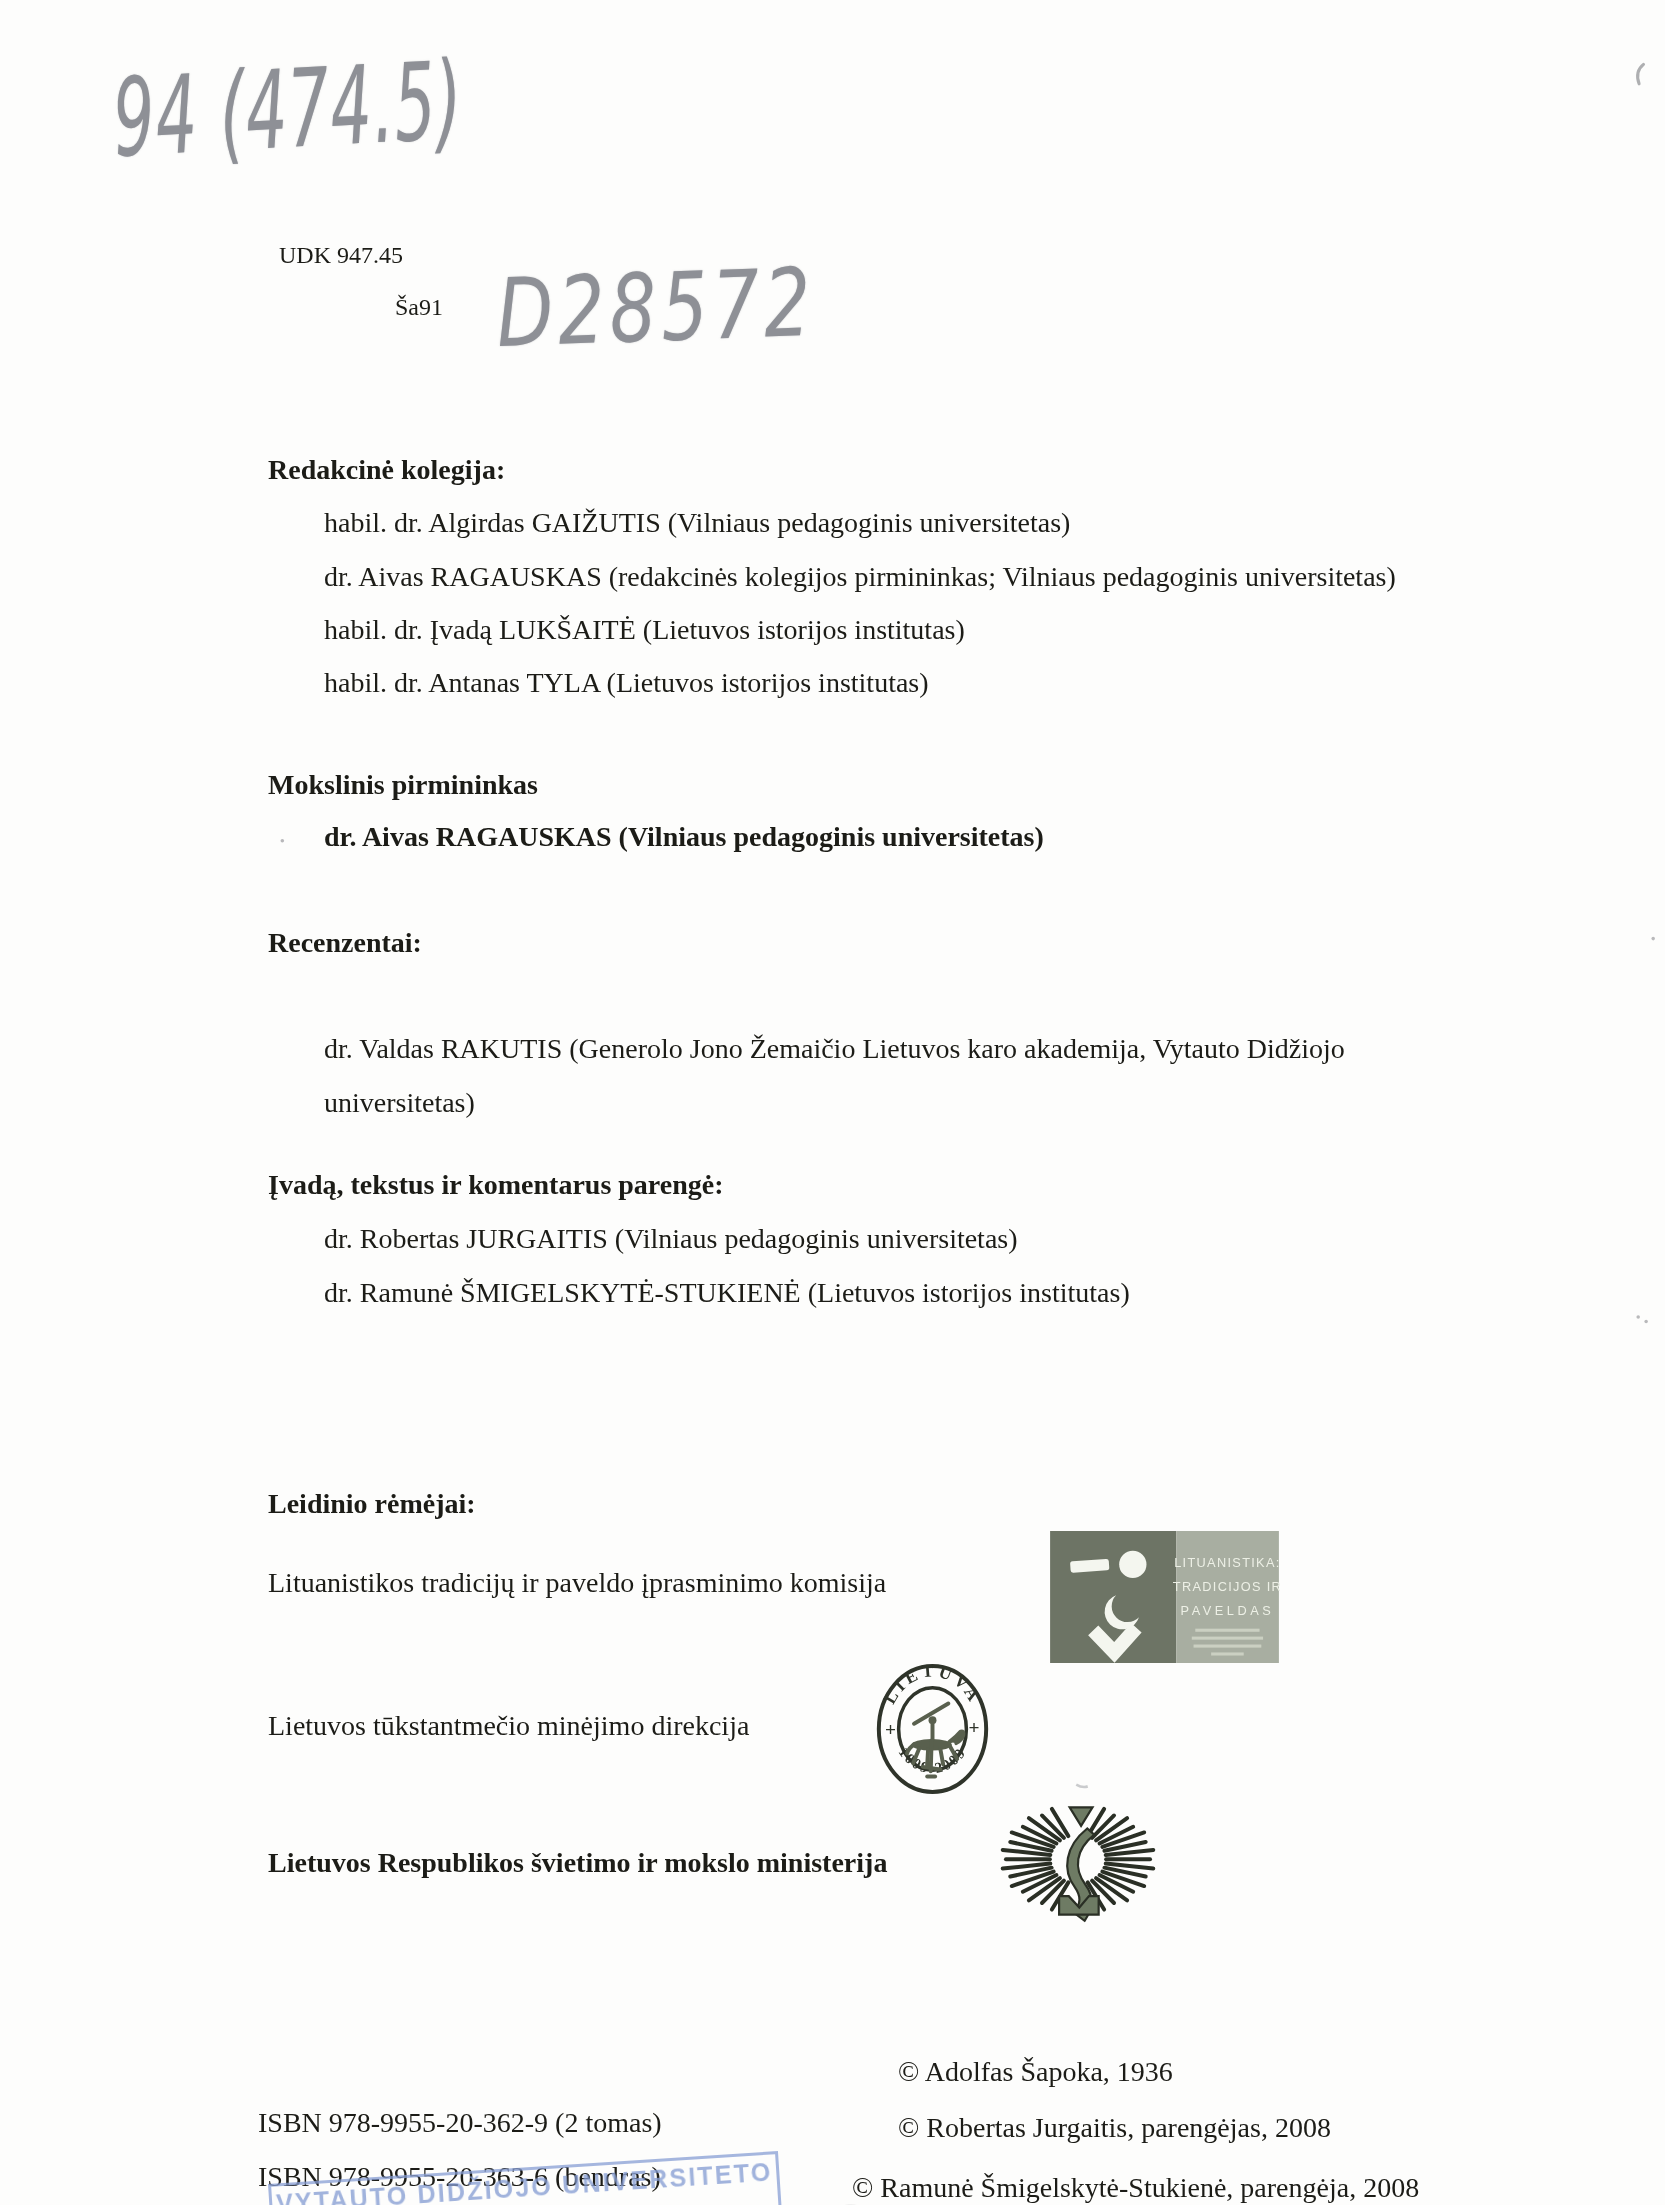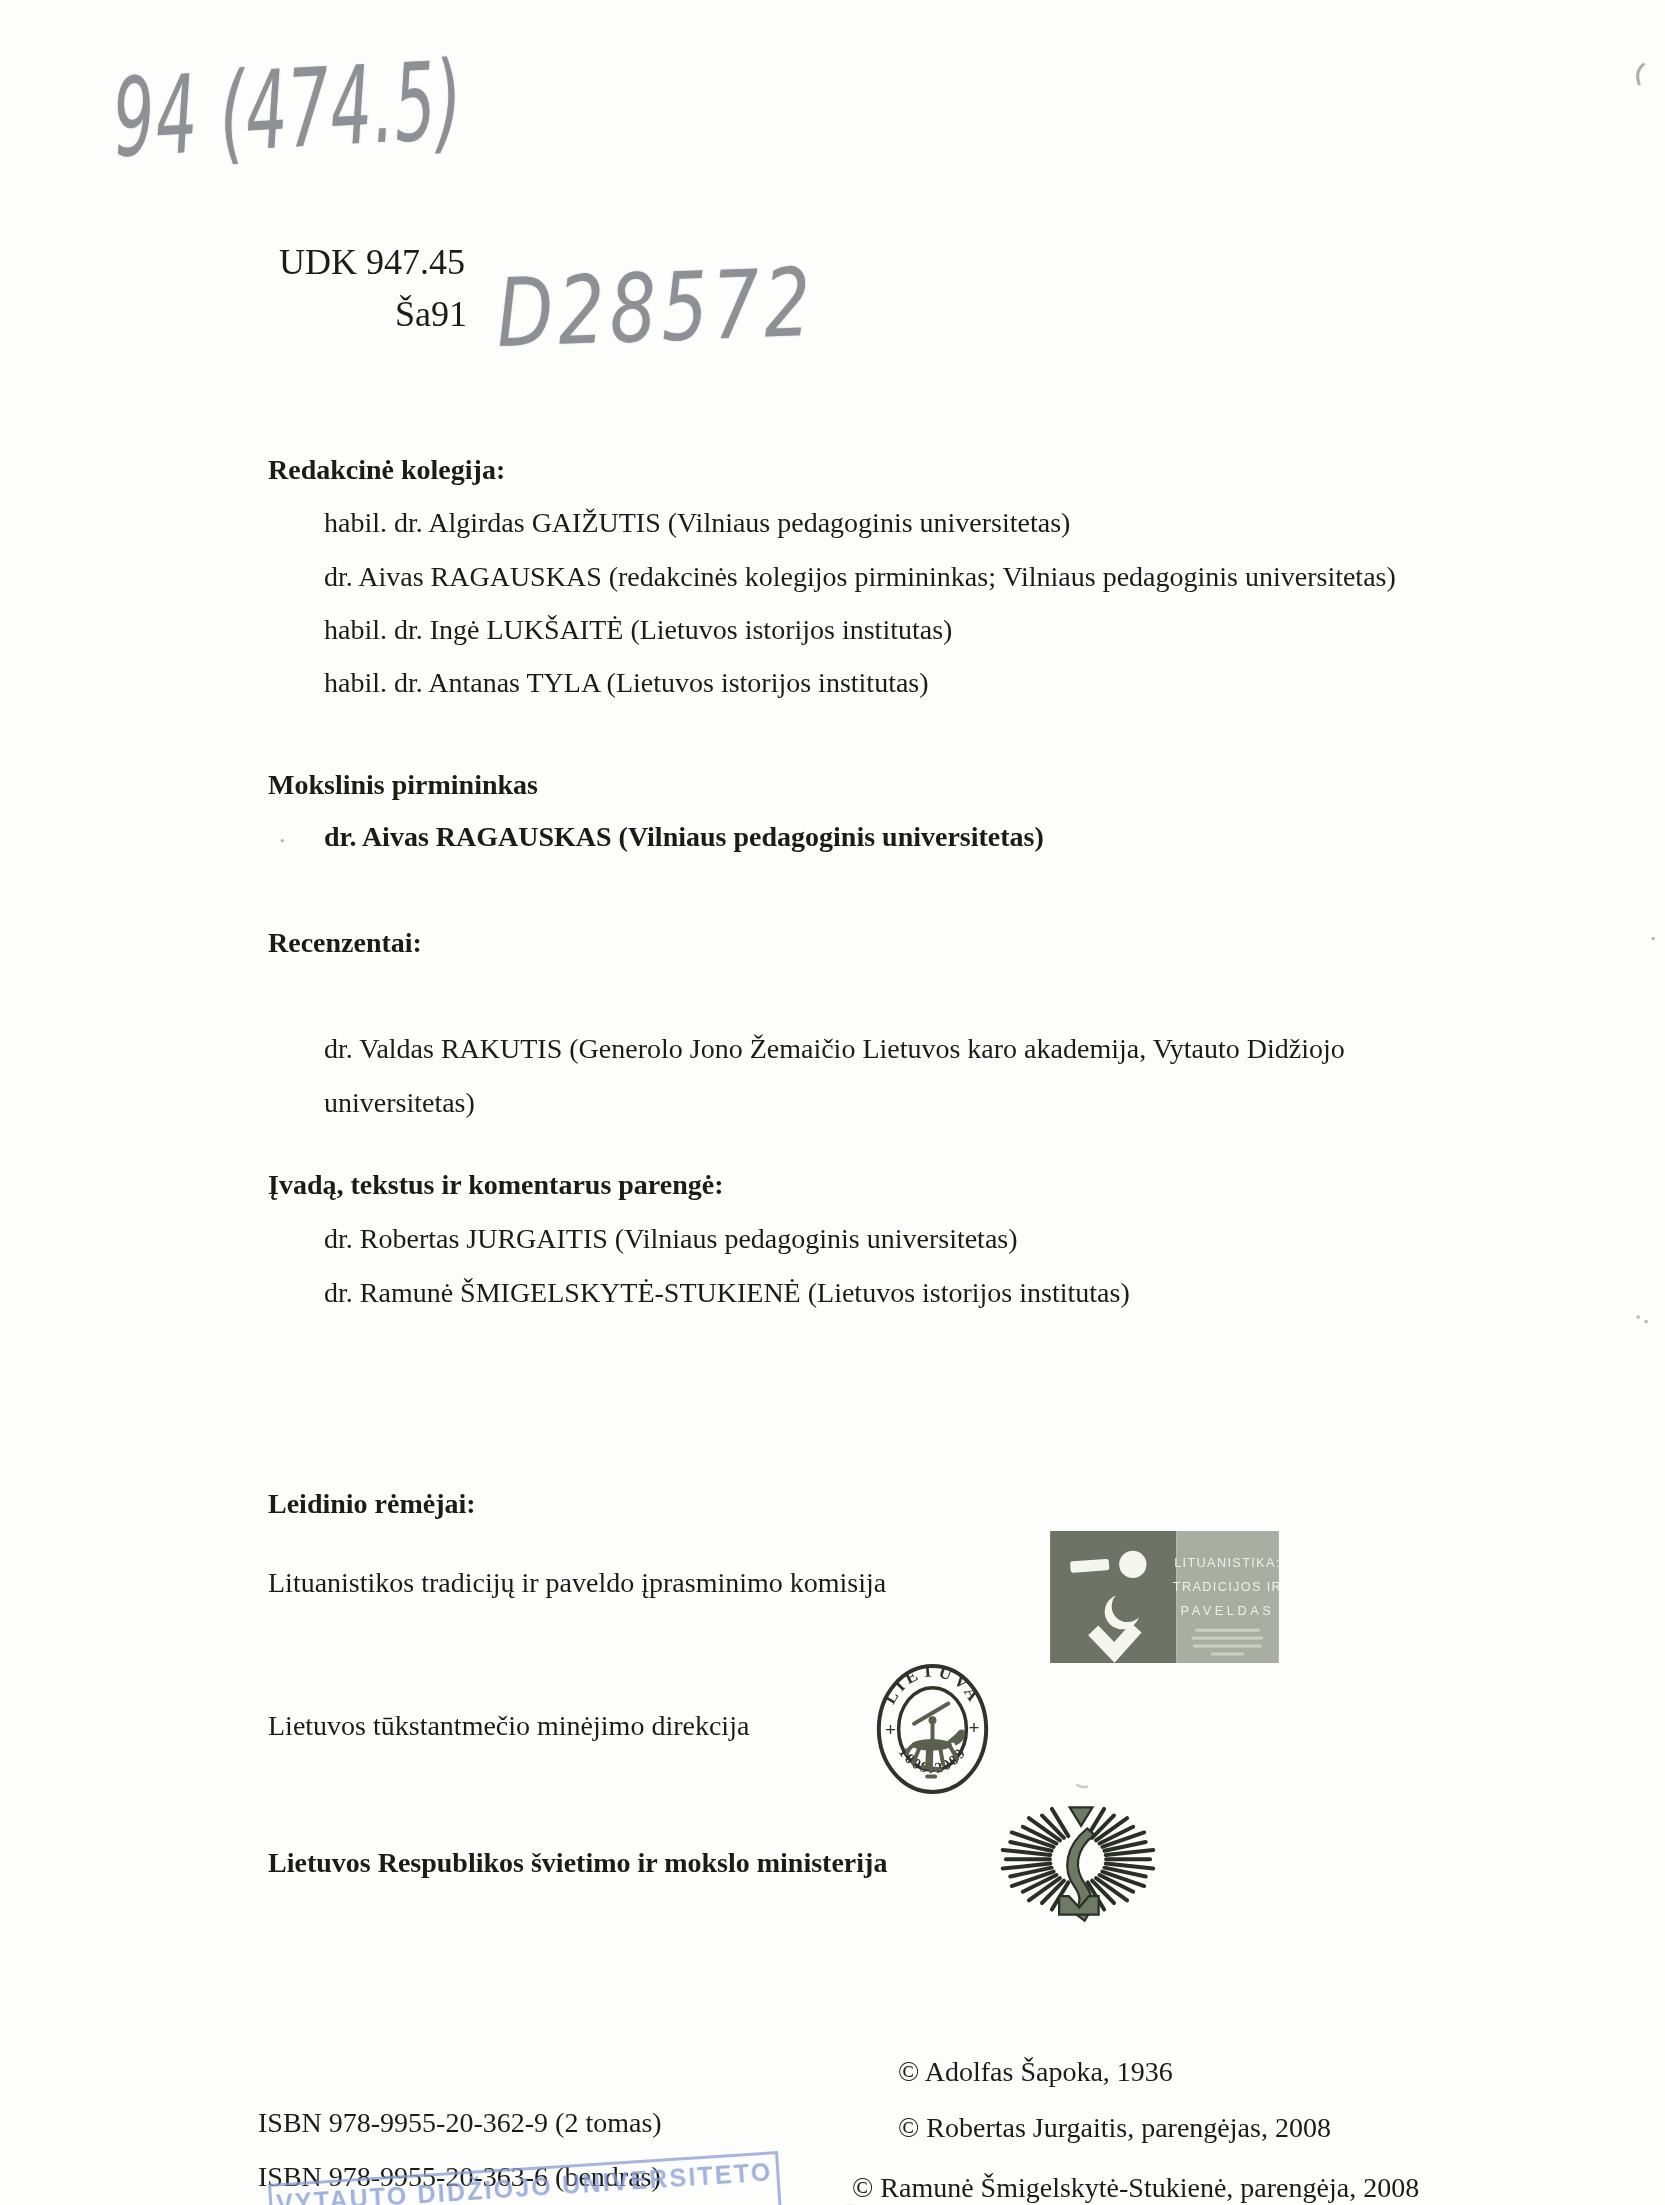--- a/index.html
+++ b/index.html
@@ -4,21 +4,21 @@
 <style>
   html,body{margin:0;padding:0;background:#e8e8e6;}
   .page{
     position:relative; width:1666px; height:2448px; overflow:hidden;
     background:#fdfdfc;
     font-family:"Liberation Serif","DejaVu Serif",serif;
     color:#1c1c17;
   }
   .t{position:absolute; white-space:nowrap; font-size:28px; line-height:1.15;}
   .b{font-weight:bold;}
-  .udk{font-size:36px;}
+  .udk{font-size:24px;}
   
   .pencil{
     position:absolute; font-family:"DejaVu Sans",sans-serif; font-style:italic;
     color:#8e9096; transform-origin:0 0; white-space:nowrap;
     text-shadow:0 0 1.8px rgba(142,144,150,.55);
   }
   .hw-class{left:110px; top:56px; font-size:108px; letter-spacing:1.8px;
     transform:rotate(-3deg) scaleX(.60);}
   .hw-acc{left:495px; top:259px; font-size:94px; letter-spacing:6.2px;
     transform:rotate(-2deg) scaleX(.78);}
@@ -53,21 +53,21 @@
   <div class="pencil hw-class">94 (474.5)</div>
 
   <div class="t udk" style="left:279px; top:242px;">UDK 947.45</div>
   <div class="t udk" style="left:395px; top:294px;">Ša91</div>
 
   <div class="pencil hw-acc">D28572</div>
 
   <div class="t b" style="left:268px; top:454px;">Redakcinė kolegija:</div>
   <div class="t" style="left:324px; top:507px;">habil. dr. Algirdas GAIŽUTIS (Vilniaus pedagoginis universitetas)</div>
   <div class="t" style="left:324px; top:561px;">dr. Aivas RAGAUSKAS (redakcinės kolegijos pirmininkas; Vilniaus pedagoginis universitetas)</div>
-  <div class="t" style="left:324px; top:614px;">habil. dr. Ingė LUKŠAITĖ (Lietuvos istorijos institutas)</div>
+  <div class="t" style="left:324px; top:614px;">habil. dr. Įvadą LUKŠAITĖ (Lietuvos istorijos institutas)</div>
   <div class="t" style="left:324px; top:667px;">habil. dr. Antanas TYLA (Lietuvos istorijos institutas)</div>
 
   <div class="t b" style="left:268px; top:769px;">Mokslinis pirmininkas</div>
   <div class="t" style="left:324px; top:821px;font-weight:bold;">dr. Aivas RAGAUSKAS (Vilniaus pedagoginis universitetas)</div>
 
   <div class="t b" style="left:268px; top:927px;">Recenzentai:</div>
   <div class="t" style="left:324px; top:1033px;">dr. Valdas RAKUTIS (Generolo Jono Žemaičio Lietuvos karo akademija, Vytauto Didžiojo</div>
   <div class="t" style="left:324px; top:1087px;">universitetas)</div>
 
   <div class="t b" style="left:268px; top:1169px;">Įvadą, tekstus ir komentarus parengė:</div>

